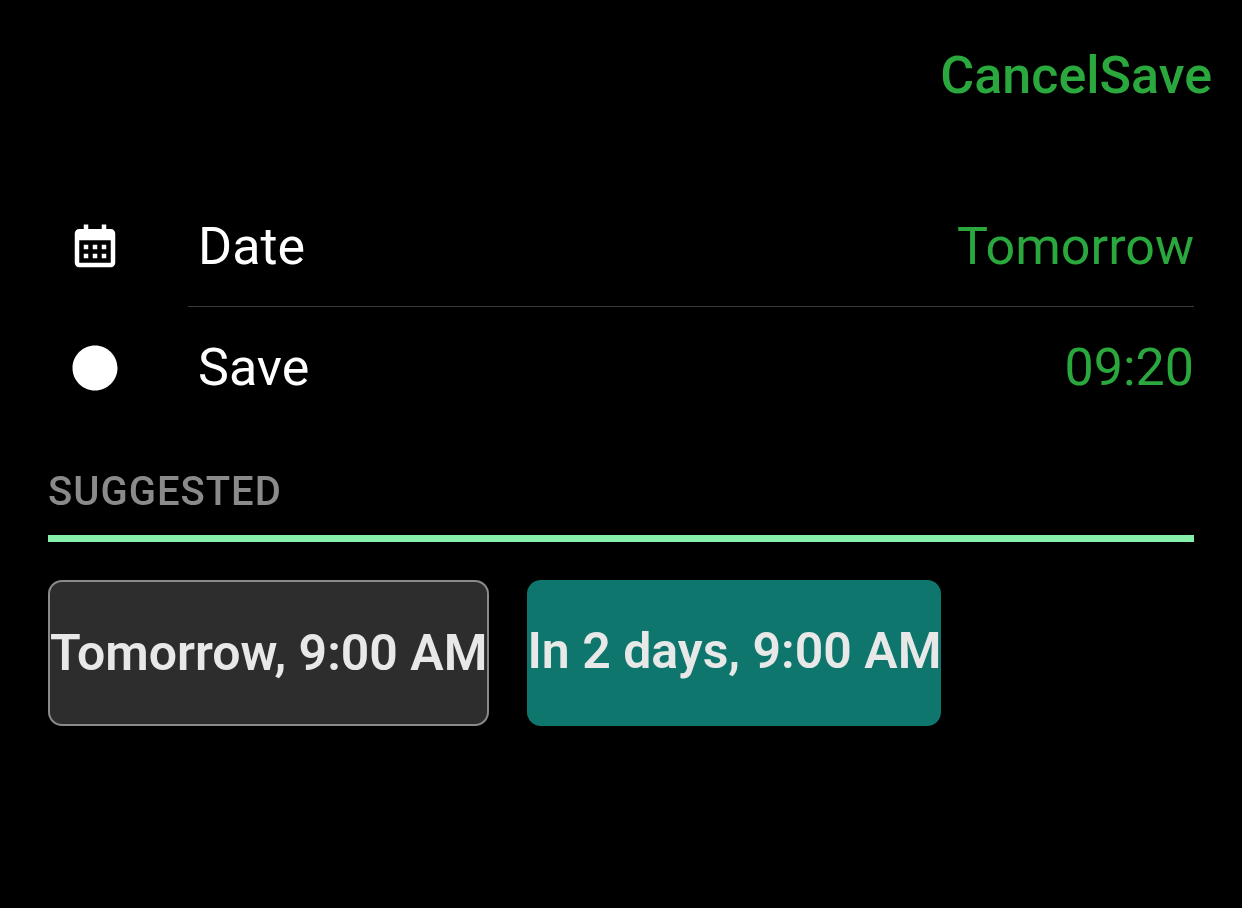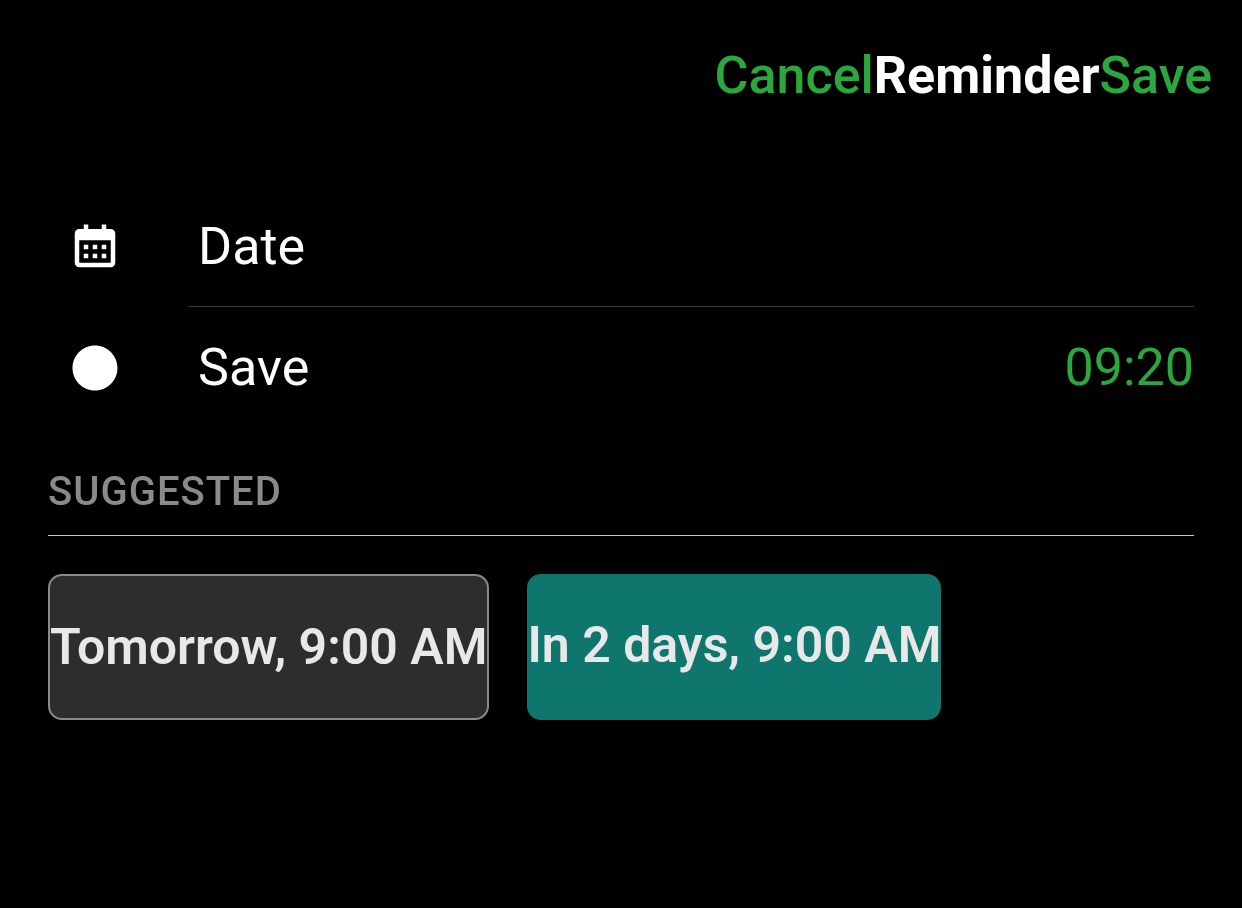--- a/index.html
+++ b/index.html
@@ -69,21 +69,21 @@
       height: 1px;
       background: #3a3a3a;
     }
     .section-header {
       font-size: 40px;
       font-weight: 500;
       color: #8a8a8a;
       letter-spacing: 1px;
       margin-top: 40px;
       padding-bottom: 20px;
-      border-bottom: 1px solid #86efac;
+      border-bottom: 7px solid #86efac;
       margin-left: 0;
     }
     .suggestions {
       margin-top: 38px;
       display: flex;
       flex-direction: row;
       gap: 38px;
     }
     .suggestion-item {
       background: #0f766e;
@@ -108,33 +108,33 @@
       width: 54px;
       height: 54px;
       fill: #ffffff;
     }
   </style>
 </head>
 <body>
 
 <div class="header">
   <div class="header-btn">Cancel</div>
-  <div class="header-title">Reminder</div>
   <div class="header-btn">Save</div>
 </div>
 
 <div class="content">
 
   <div class="row">
     <div class="row-icon calendar-icon">
       <svg viewBox="0 0 24 24">
           <path d="M7 2v2H5c-1.1 0-2 .9-2 2v13c0 1.1.9 2 2 2h14c1.1 0 2-.9 2-2V6c0-1.1-.9-2-2-2h-2V2h-2v2H9V2H7zm-2 7h14v10H5V9zm2 2h2v2H7v-2zm4 0h2v2h-2v-2zm4 0h2v2h-2v-2zM7 15h2v2H7v-2zm4 0h2v2h-2v-2zm4 0h2v2h-2v-2z"></path>
         </svg>
     </div>
     <div class="row-label">Date</div>
+    <div class="row-value">Tomorrow</div>
     <div class="row-divider"></div>
   </div>
 
   <div class="row">
     <div class="row-icon clock-icon">
       <svg viewBox="0 0 24 24">
           <path d="M12 2C6.48 2 2 6.48 2 12s4.48 10 10 10 10-4.48 10-10S17.52 2 12 2zm.5 5H11v6l4.75 2.85.75-1.23-4-2.37V7z"></path>
         </svg>
     </div>
     <div class="row-label">Save</div>

